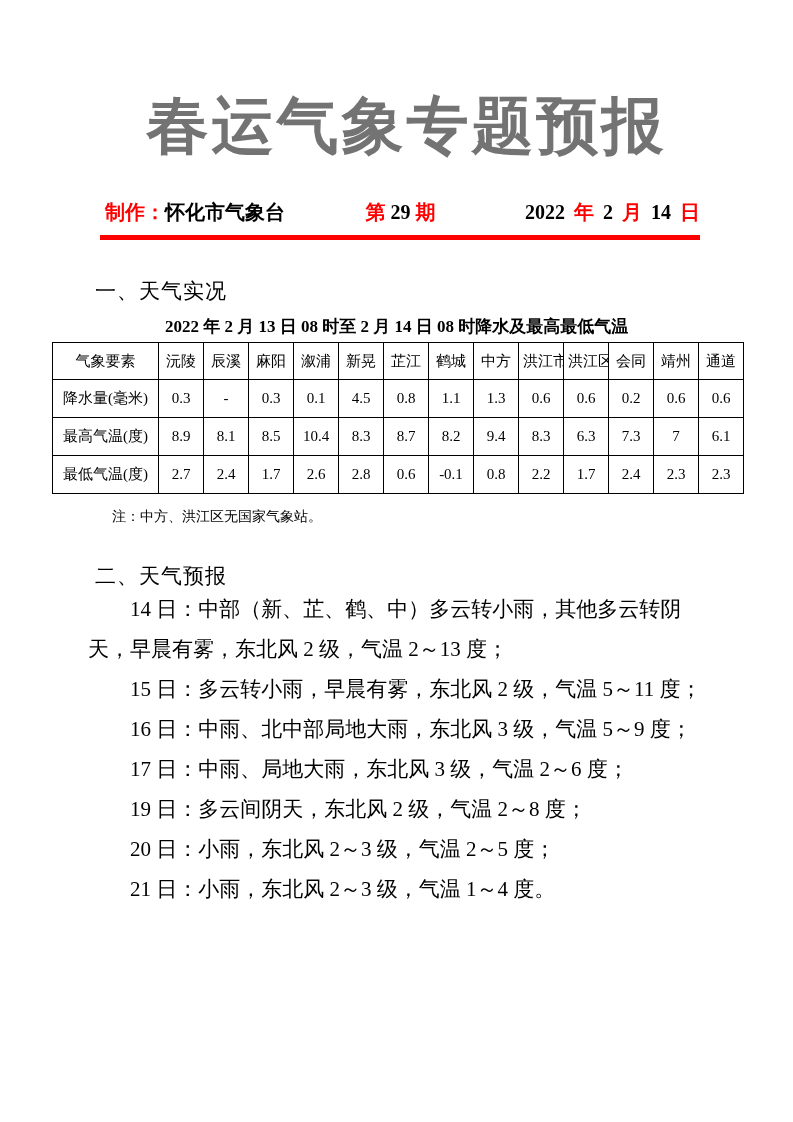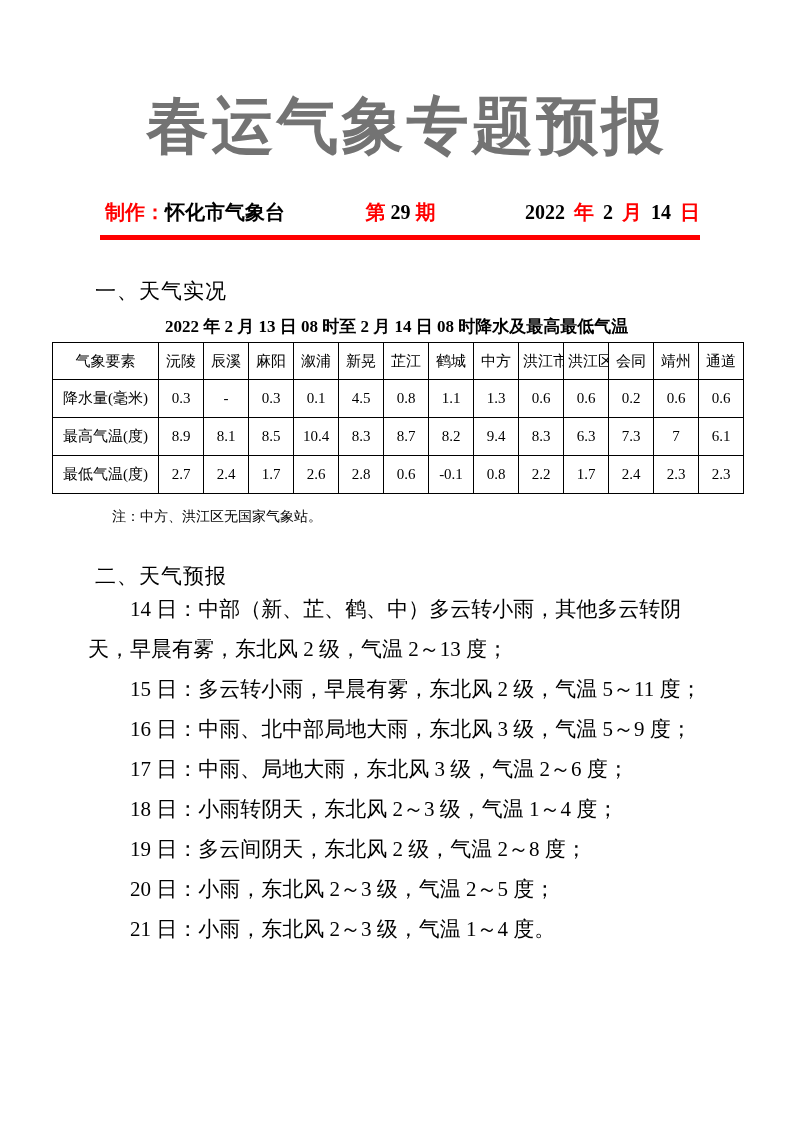--- a/index.html
+++ b/index.html
@@ -203,19 +203,18 @@
   <div class="table-note">注：中方、洪江区无国家气象站。</div>
 
   <h2 class="sec-heading s2">二、天气预报</h2>
 
 
   <div class="forecast" id="forecast-list">
       <p>14 日：中部（新、芷、鹤、中）多云转小雨，其他多云转阴<br>天，早晨有雾，东北风 2 级，气温 2～13 度；</p>
       <p>15 日：多云转小雨，早晨有雾，东北风 2 级，气温 5～11 度；</p>
       <p>16 日：中雨、北中部局地大雨，东北风 3 级，气温 5～9 度；</p>
       <p>17 日：中雨、局地大雨，东北风 3 级，气温 2～6 度；</p>
-      <p>18 日：小雨转阴天，东北风 2～3 级，气温 1～4 度；</p>
       <p>19 日：多云间阴天，东北风 2 级，气温 2～8 度；</p>
       <p>20 日：小雨，东北风 2～3 级，气温 2～5 度；</p>
       <p>21 日：小雨，东北风 2～3 级，气温 1～4 度。</p>
     </div>
 
 </div>
 
 </body></html>

